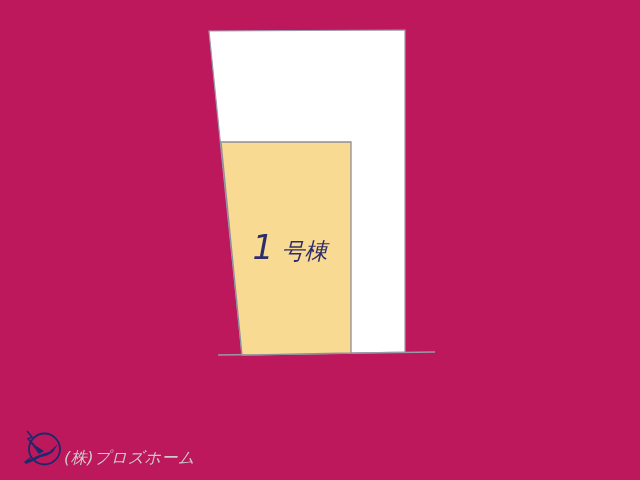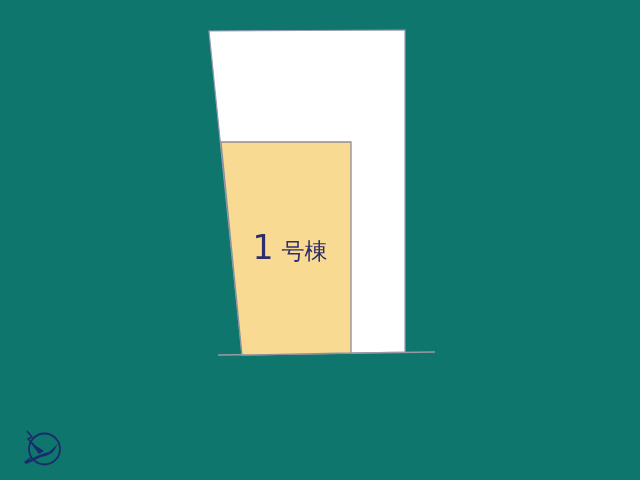--- a/index.html
+++ b/index.html
@@ -1,23 +1,24 @@
 <!DOCTYPE html>
 <html><head>
 <meta charset="utf-8">
 <style>
   * { margin: 0; padding: 0; box-sizing: border-box; }
   html, body { background: #ffffff; }
   .canvas {
     position: relative;
     width: 640px;
     height: 480px;
-    background: #0f766e;
+    background: #be185d;
     overflow: hidden;
     font-family: "DejaVu Sans", "Liberation Sans", sans-serif;
+    font-style: italic;
   }
   svg.plan {
     position: absolute;
     left: 0; top: 0;
     width: 640px; height: 480px;
   }
   .lot-label {
     font-family: "DejaVu Sans", "Liberation Sans", sans-serif;
   }
   .lot-number { font-size: 33px; }
@@ -60,15 +61,16 @@
     </text>
   </svg>
 
   <div class="footer">
     <svg class="logo" viewBox="0 0 40 40" xmlns="http://www.w3.org/2000/svg">
       <circle cx="20.5" cy="20" r="15.5" fill="none" stroke-width="1.8" stroke="#1b2a6b"></circle>
       <polyline points="3,2 8,8 4,10 10,16" fill="none" stroke-width="1.5" stroke="#1b2a6b"></polyline>
       <path d="M0,33 L9,26 L5,31 L13,27 Q20,24 25,23 L34,15 L29,23 Q24,27 17,28 L9,32 L2,35 Z" fill="#1b2a6b"></path>
       <path d="M15,25 L6,13 L20,22 Z" fill="#1b2a6b"></path>
     </svg>
+    <span class="company" style="color: rgb(203, 203, 203);">(株)プロズホーム</span>
   </div>
 
 </div>
 
 </body></html>

